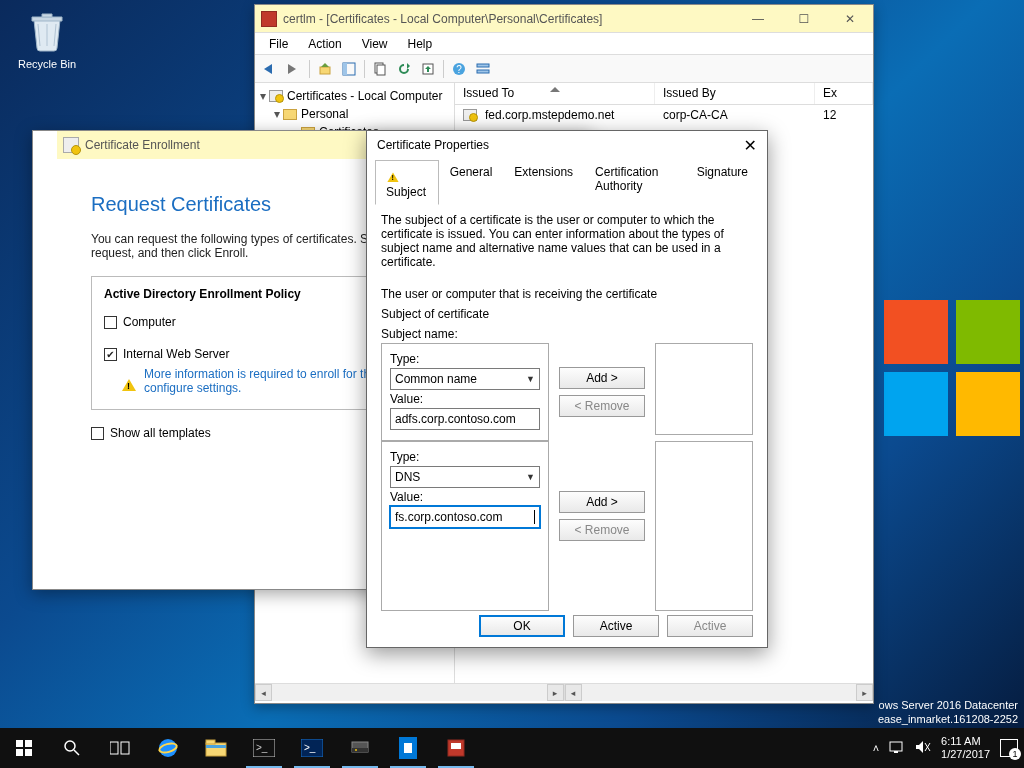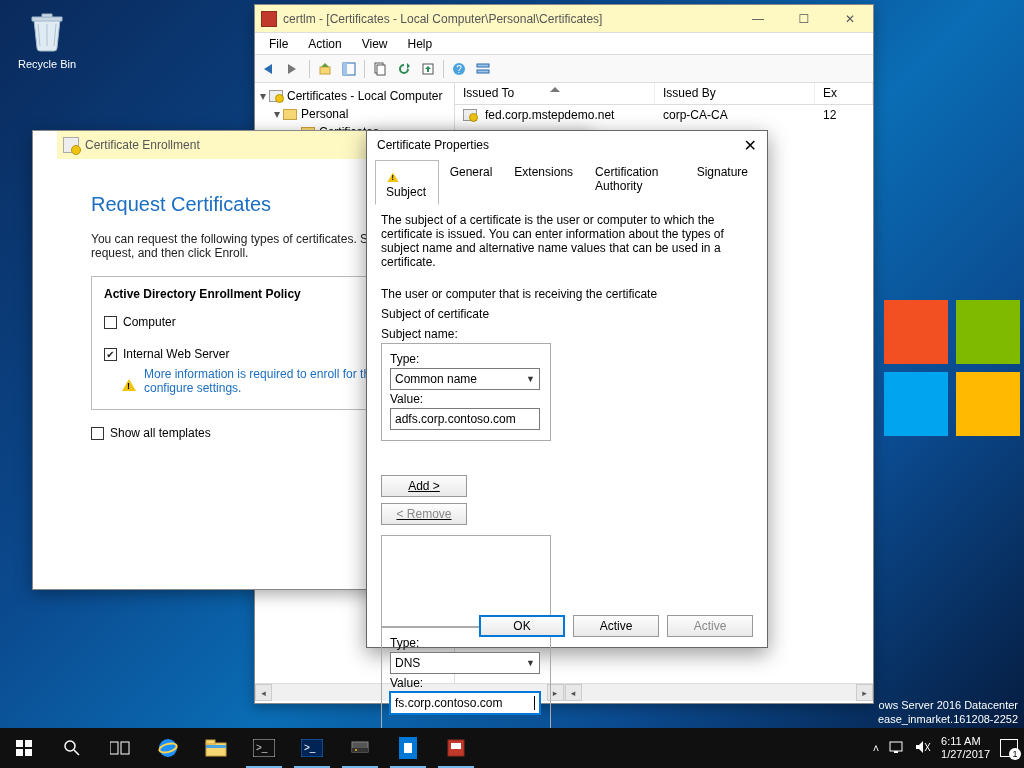--- a/index.html
+++ b/index.html
@@ -67,24 +67,24 @@
   .props { position:absolute; left:366px; top:130px; width:402px; height:518px; background:#fff; border:1px solid #666; box-shadow:0 6px 20px rgba(0,0,0,.4); }
   .props-title { height:28px; display:flex; align-items:center; padding:0 10px; font-size:12px; }
   .props-title .x { margin-left:auto; font-size:16px; font-family:Arial; }
   .tabs { display:flex; border-bottom:1px solid #bbb; margin:0 8px; }
   .tab { padding:4px 10px 5px; font-size:12px; border:1px solid transparent; border-bottom:none; position:relative; top:1px; background:#fff;}
   .tab.active { border-color:#bbb; border-bottom:1px solid #fff; }
   .tab .warn-i{transform:scale(.8);vertical-align:-2px;}
   .props-body { padding:8px 14px; font-size:12px; }
   .props-desc { margin-bottom:18px; }
   .sect-label { margin:6px 0 2px; }
-  .sn-area { display:flex; gap:10px;flex-direction:column; }
+  .sn-area { display:flex; gap:10px; }
   .sn-left { border:1px solid #aaa; padding:6px 8px 10px; width:170px; }
   .sn-left.alt{min-height:170px;}
-  .sn-mid { display:flex; flex-direction:column; gap:6px; padding-top:24px;text-decoration:underline; }
+  .sn-mid { display:flex; flex-direction:column; gap:6px; padding-top:24px; }
   .sn-right { border:1px solid #aaa; width:170px; }
   .sn-right.alt{min-height:170px;}
   .lbl { margin:2px 0; }
   .sel, .txt { width:150px; height:22px; border:1px solid #7a7a7a; background:#fff; font-size:12px; padding:2px 4px; display:flex; align-items:center; justify-content:space-between;}
   .sel .caret{font-size:9px;color:#333;}
   .txt.focus{border:1px solid #0078d7; outline:1px solid #0078d7;}
   .btn { width:86px; height:22px; border:1px solid #999; background:linear-gradient(#fdfdfd,#e9e9e9); font-size:12px; display:inline-flex; align-items:center; justify-content:center; }
   .btn.disabled{color:#888;}
   .btn.primary{border:2px solid #0078d7;}
   .dlg-foot { position:absolute; bottom:10px; right:14px; display:flex; gap:8px; }

